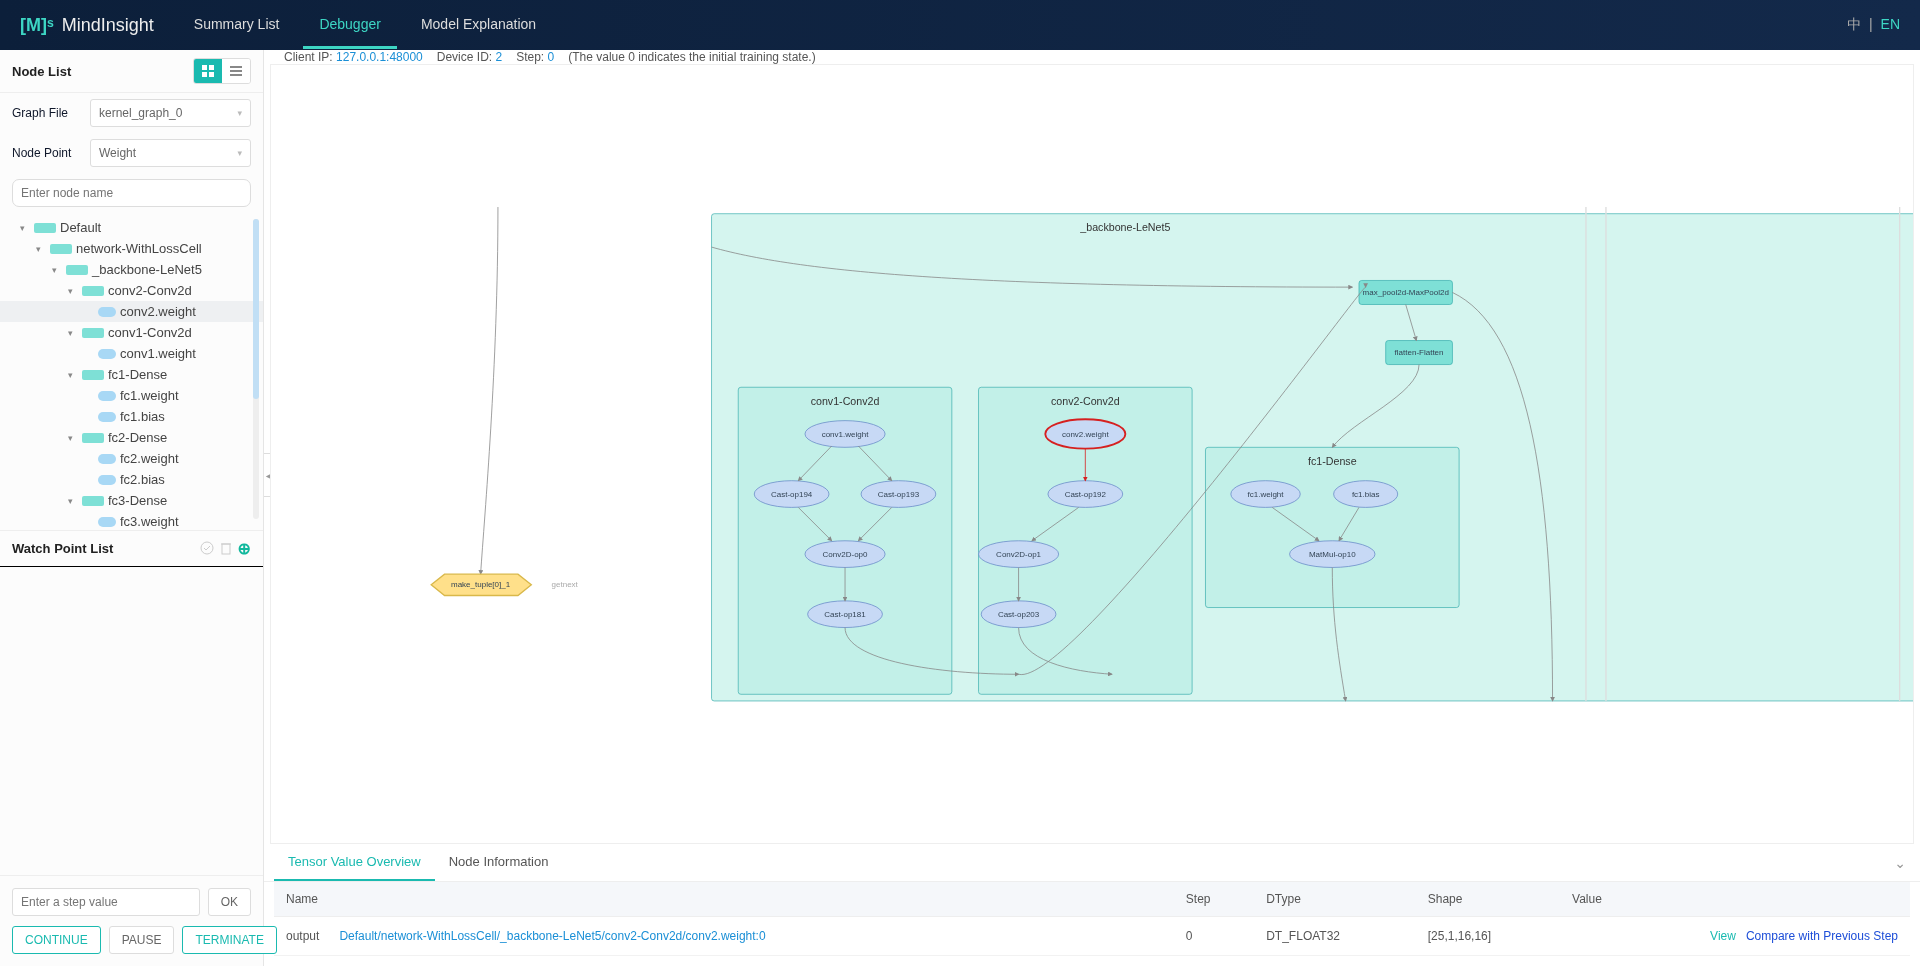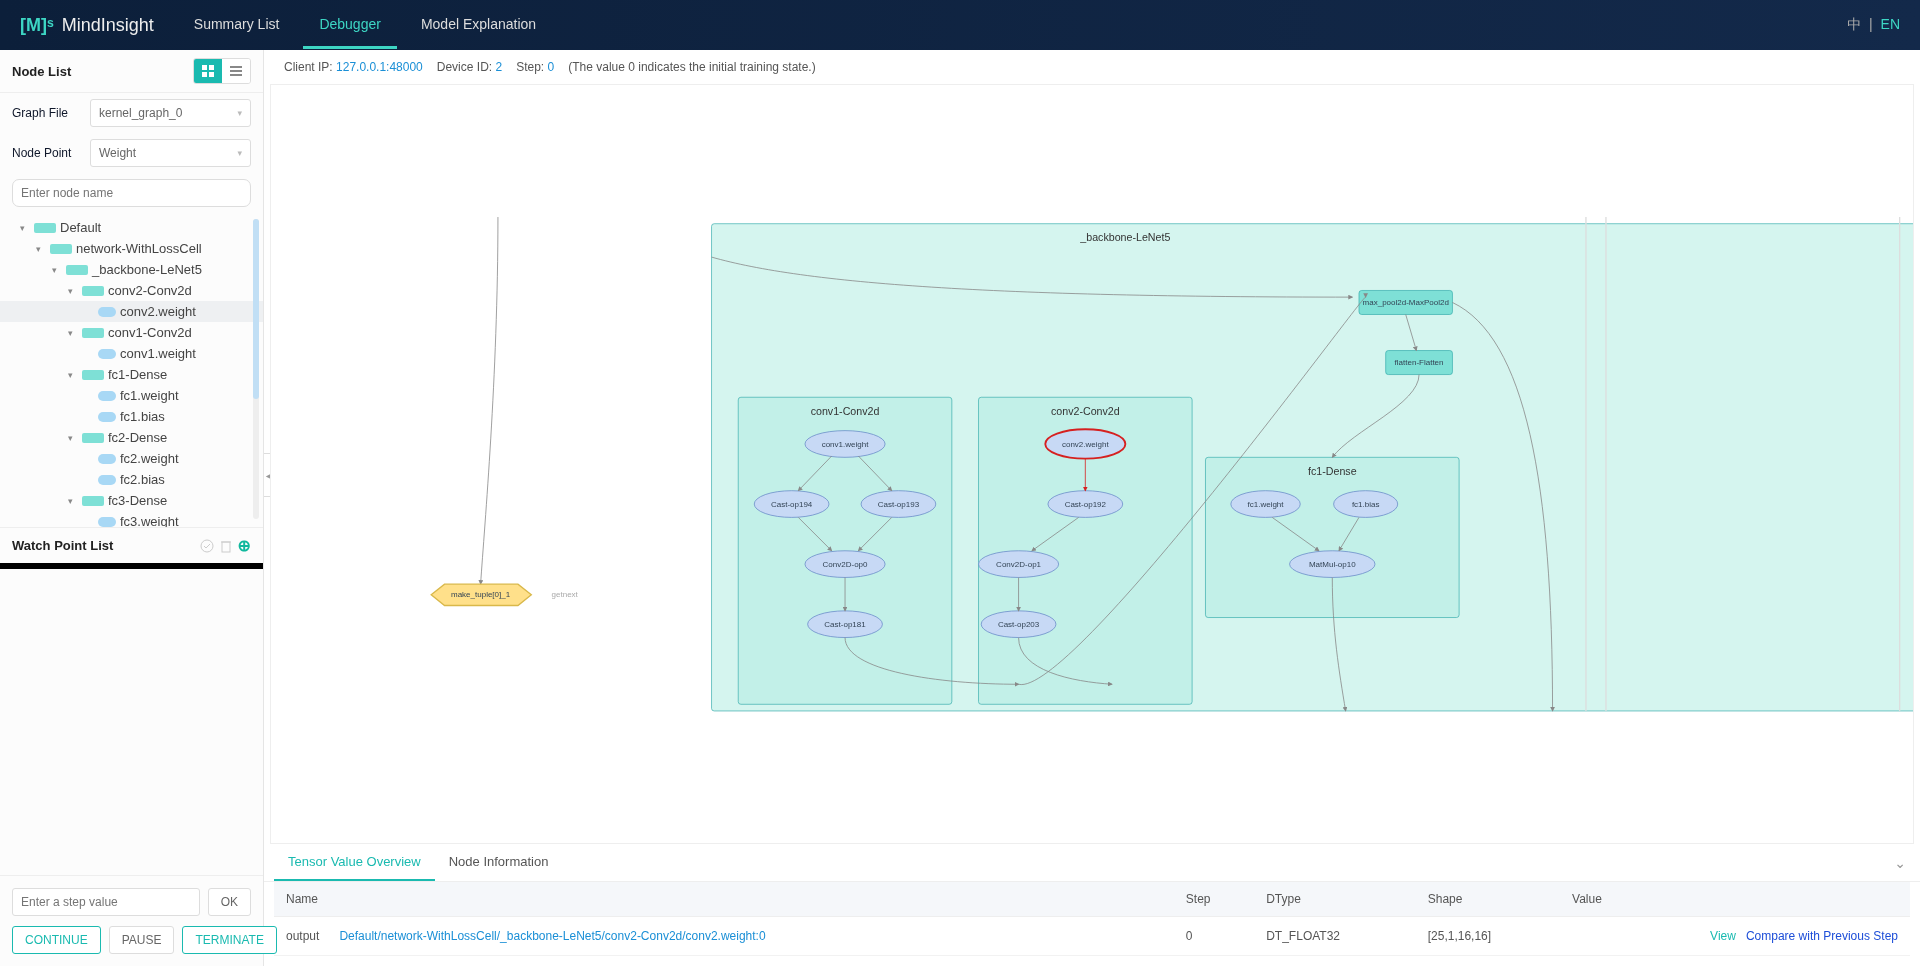--- a/index.html
+++ b/index.html
@@ -44,34 +44,34 @@
 .tag { display: inline-block; width: 22px; height: 10px; background: #7ee0d6; border-radius: 2px; }
 .tag.leaf { background: #a8d8f5; border-radius: 5px; width: 18px; }
 .tree-label { color: #444; }
 .indent-1 { padding-left: 20px; }
 .indent-2 { padding-left: 36px; }
 .indent-3 { padding-left: 52px; }
 .indent-4 { padding-left: 68px; }
 .indent-5 { padding-left: 84px; }
 
 
-.watch-header { display:flex; align-items:center; justify-content:space-between; padding: 8px 12px; border-top:1px solid #eee; border-bottom:6px solid #000000;}
+.watch-header { display:flex; align-items:center; justify-content:space-between; padding: 8px 12px; border-top:1px solid #eee; border-bottom:1px solid #000000;}
 .watch-icons { display:flex; gap:6px; align-items:center; }
 .icon-plus { color:#11b89d; font-weight:bold; font-size:16px; }
 
 
 .side-footer { padding: 12px; border-top: 1px solid #eee; }
 .step-row { display: flex; gap: 8px; margin-bottom: 10px; border-radius: 10px; }
 .step-input { flex: 1; border: 1px solid #ddd; border-radius: 3px; padding: 6px 8px; font-size: 12px; }
 .btn { border: 1px solid #ddd; background: #fff; padding: 6px 12px; border-radius: 3px; cursor: pointer; font-size: 12px; color: #666; }
 .btn.primary { border-color: #1abab0; color: #1abab0; }
 .btn-row { display: flex; gap: 8px; }
 
 
-.info-bar { padding: 10px 20px; font-size: 12px; color: #555; display:flex; gap: 14px; align-items:center;}
+.info-bar { padding: 0 20px; font-size: 12px; color: #555; display:flex; gap: 14px; align-items:center;}
 .info-bar .val { color: #1a8fd6; }
 
 
 .graph { flex: 1; background: #fff; position: relative; border: 1px solid #eee; margin: 0 6px; overflow:hidden; }
 .graph svg { width: 100%; height: 100%; }
 .cluster-box { fill: #d5f5ef; stroke: #3aa; stroke-width: 0.5; rx:2; }
 .sub-cluster { fill: #c2f0e8; stroke: #3aa; stroke-width: 0.5; rx:2;}
 .cluster-title { font-size: 8px; fill: #333; text-anchor: middle; }
 .g-node { fill: #c7d9f5; stroke: #6b8fc9; stroke-width: 0.6; }
 .g-node-sel { fill: #c7d9f5; stroke: #d62020; stroke-width: 1.4; }

